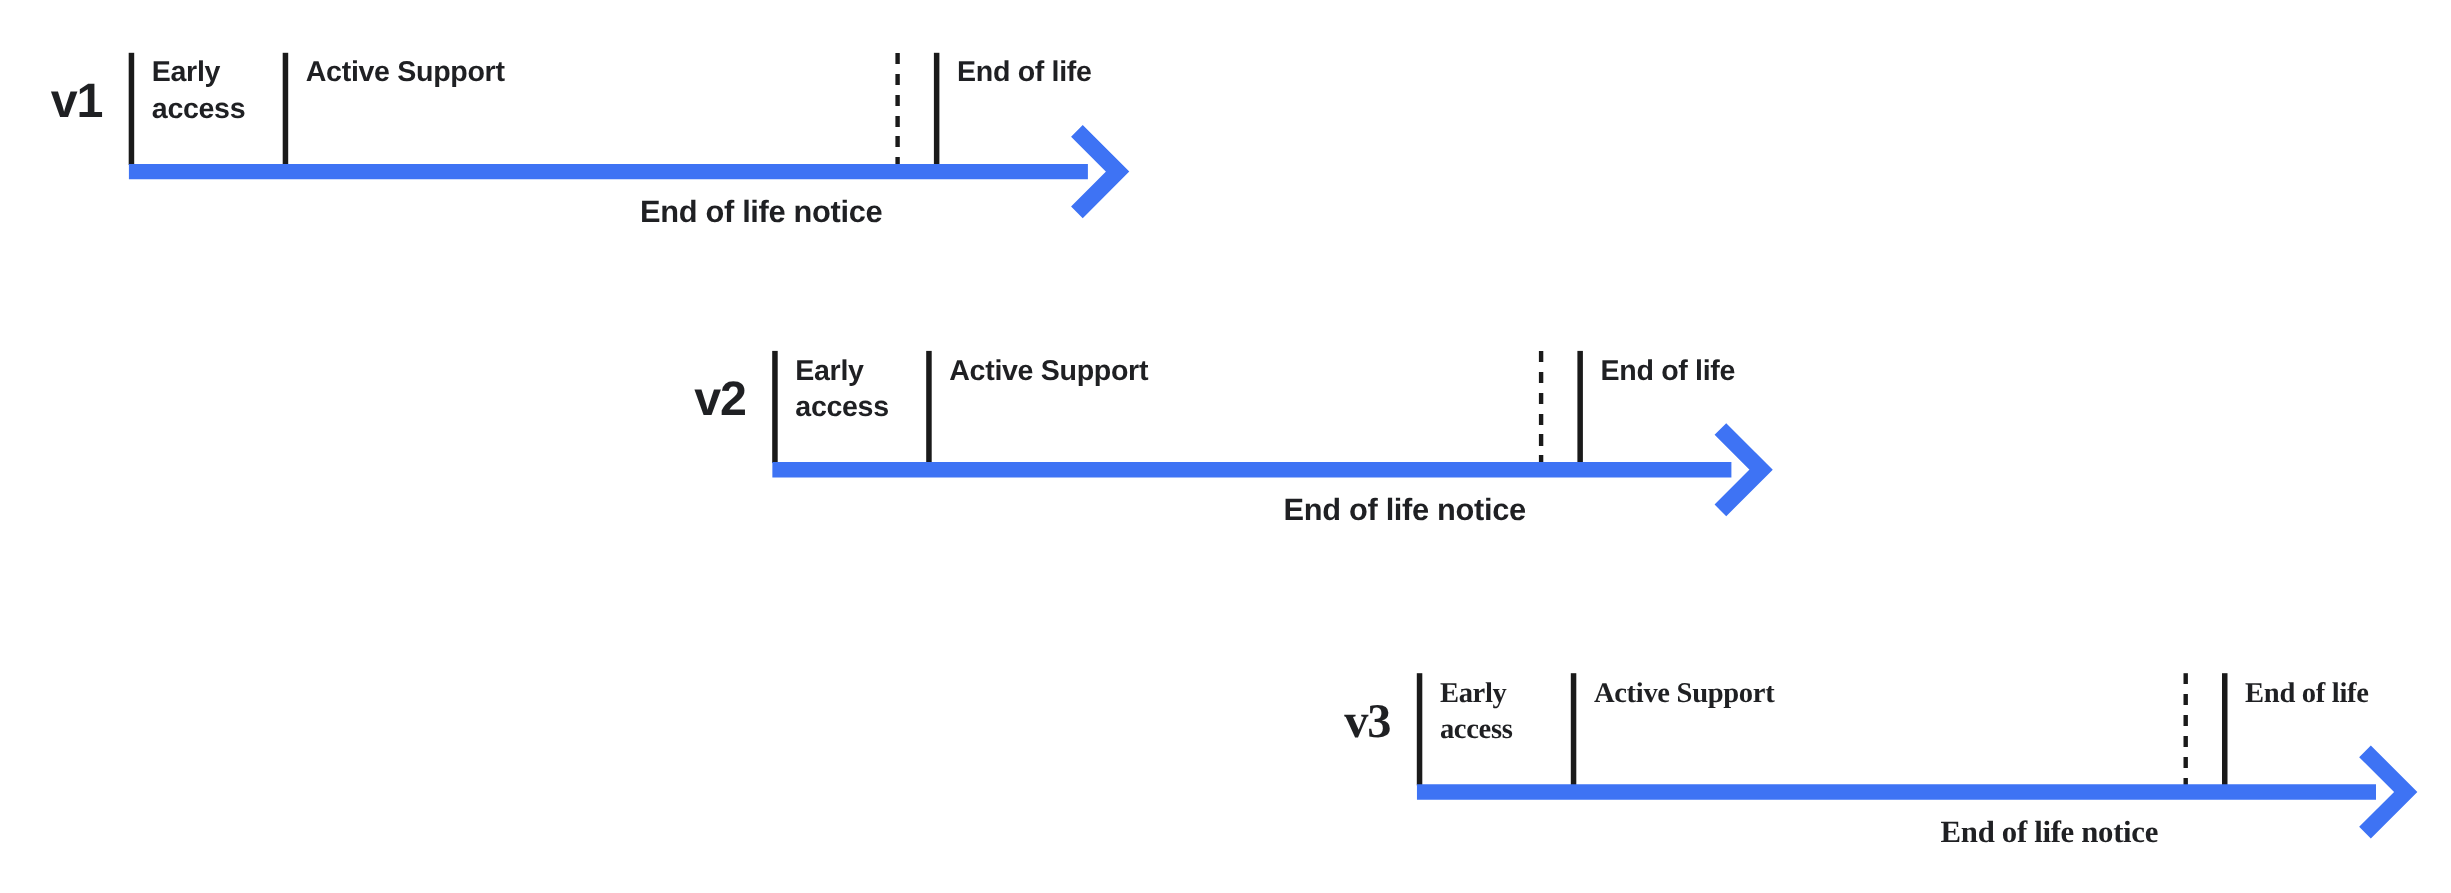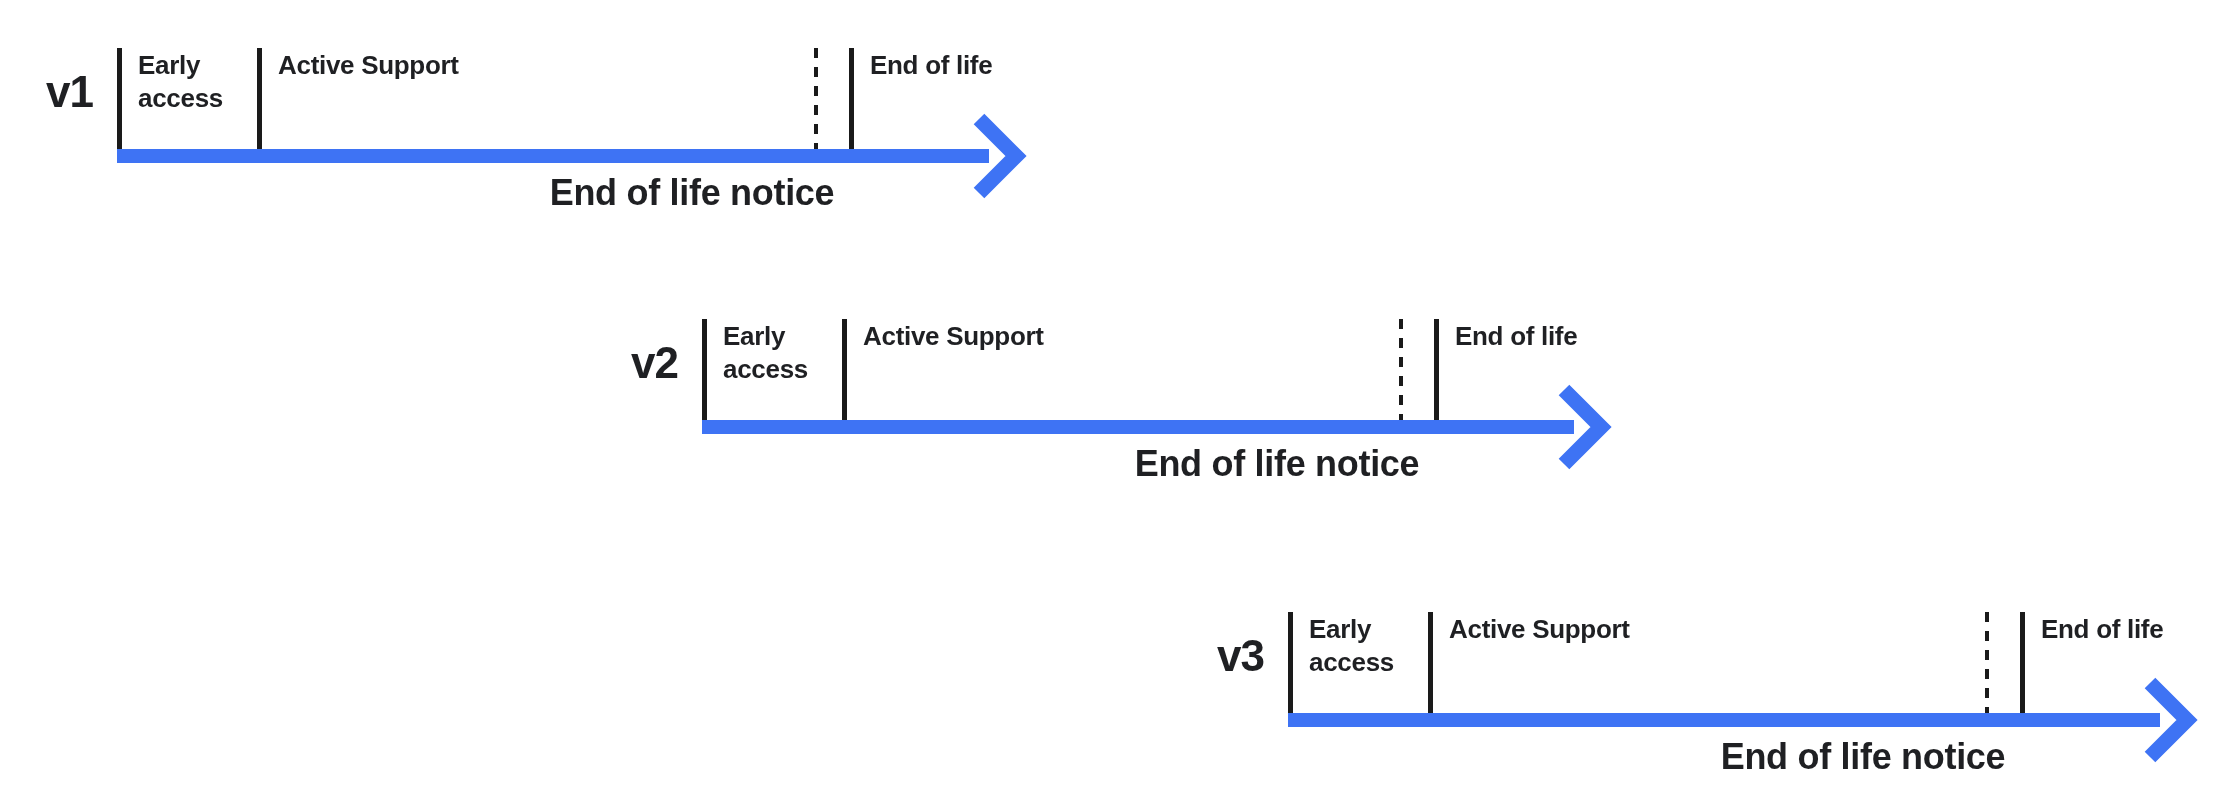--- a/index.html
+++ b/index.html
@@ -51,28 +51,28 @@
   .eol    { left: 853px; }
 
   .arrow { position: absolute; left: 100px; top: 60px; width: 920px; height: 110px; }
   .arrow .shaft { stroke: var(--accent); stroke-width: 14; }
   .arrow .chev  { stroke: var(--accent); stroke-width: 15; fill: none;
                   stroke-linejoin: miter; stroke-linecap: butt; }
 
   .notice {
     position: absolute; left: 415px; top: 128px; width: 520px;
     text-align: center;
-    font-weight: 700; font-size: 36px; line-height: 33px;
+    font-weight: 700; font-size: 28px; line-height: 33px;
     letter-spacing: -0.3px;
     color: var(--text);
   }
 
   .tl-v1 { left: 17px;   top: 48px;  }
   .tl-v2 { left: 602px;  top: 319px; }
-  .tl-v3 { left: 1188px; top: 612px; }
+  .tl-v3 { left: 1188px; top: 612px; font-family: Liberation Serif, serif; }
 </style>
 </head>
 <body>
 
 <div class="canvas">
 
   <div class="timeline tl-v1">
     <div class="vlabel">v1</div>
     <div class="tick t1"></div>
     <div class="phase-label early">Early access</div>

